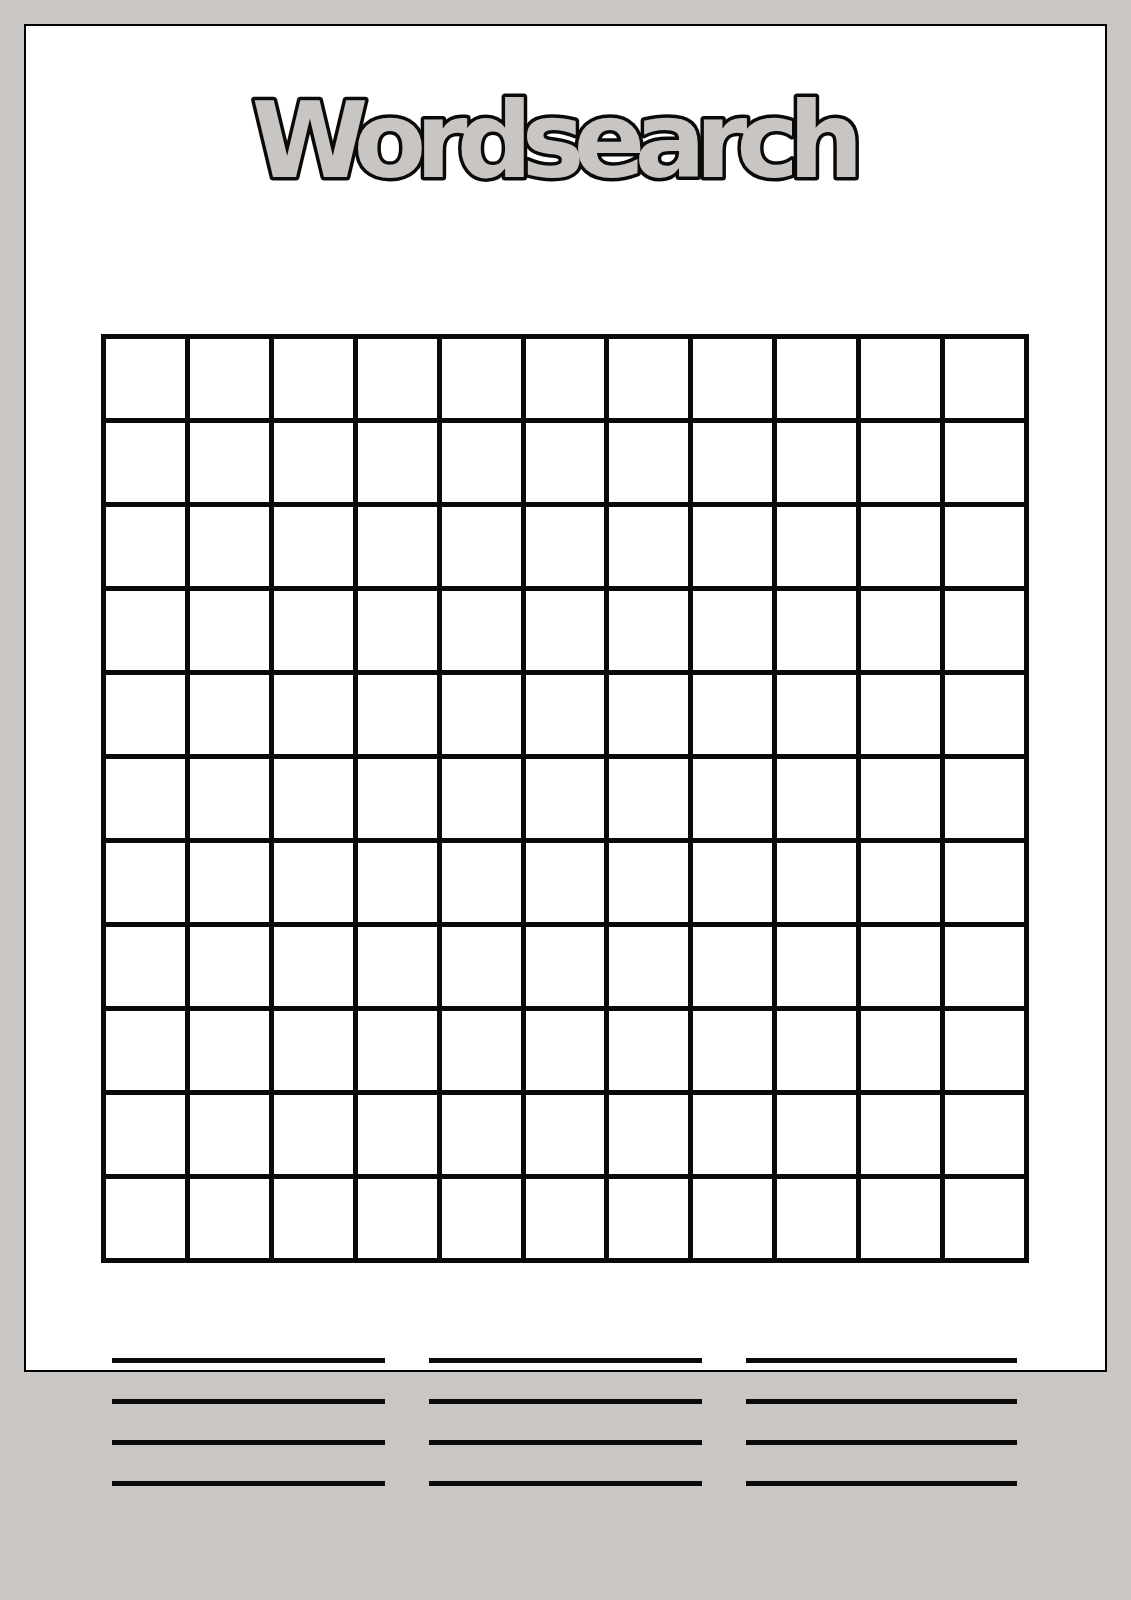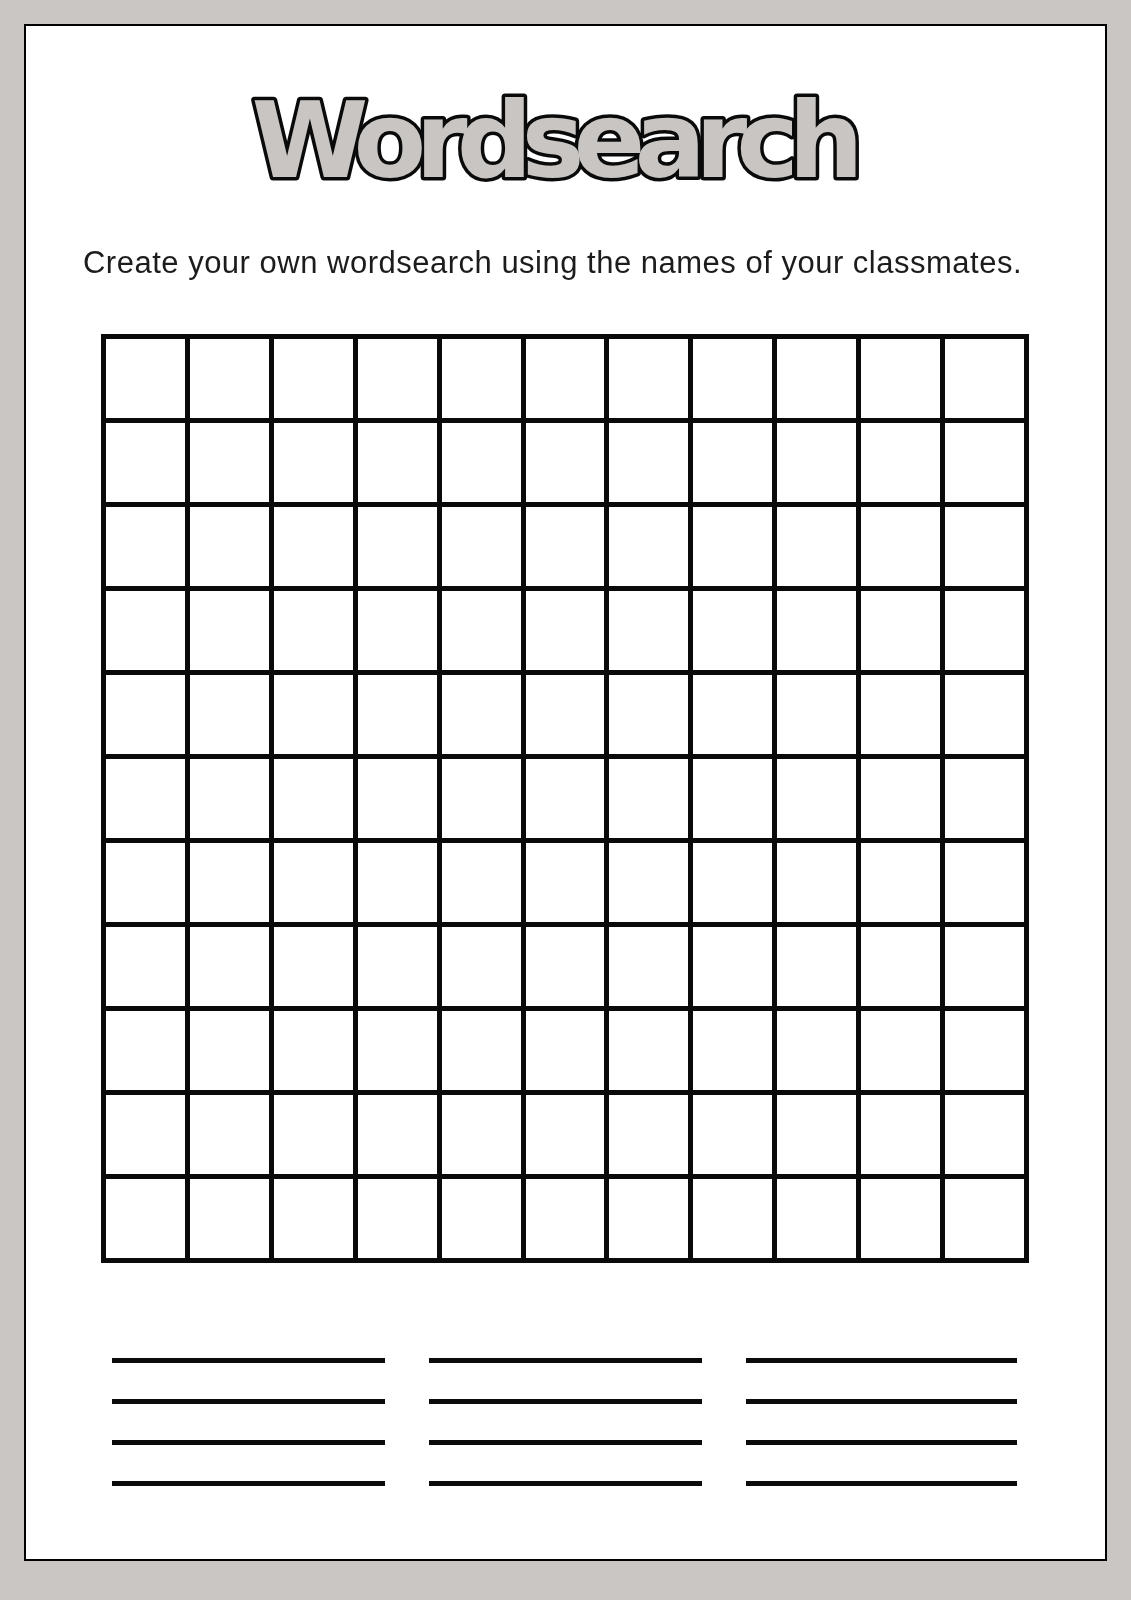--- a/index.html
+++ b/index.html
@@ -12,21 +12,21 @@
     height: 1600px;
     background: var(--canvas-background, #c9c6c4);
     overflow: hidden;
     font-family: "Liberation Sans", sans-serif;
   }
   .page {
     position: absolute;
     left: 24px;
     top: 24px;
     width: 1083px;
-    height: 1537px;
+    height: 1348px;
     box-sizing: border-box;
     background: var(--page-background, #ffffff);
     border: 2.5px solid var(--page-border, #000000);
   }
   
   .title-svg {
     position: absolute;
     left: 0;
     top: 56px;
     width: 1053px;
@@ -97,21 +97,20 @@
 </head>
 <body>
 
 <div class="canvas">
   <div class="page">
 
     <svg class="title-svg" viewBox="0 0 1053 140" width="1053" height="140">
       <text class="title-text" x="526" y="95" text-anchor="middle">Wordsearch</text>
     </svg>
 
-    <div class="instruction">Create your own wordsearch using the names of your classmates.</div>
 
     <div class="grid" style="grid-template-columns: repeat(11, 1fr); grid-template-rows: repeat(11, 1fr);">
         <div class="grid-cell"></div>
         <div class="grid-cell"></div>
         <div class="grid-cell"></div>
         <div class="grid-cell"></div>
         <div class="grid-cell"></div>
         <div class="grid-cell"></div>
         <div class="grid-cell"></div>
         <div class="grid-cell"></div>

